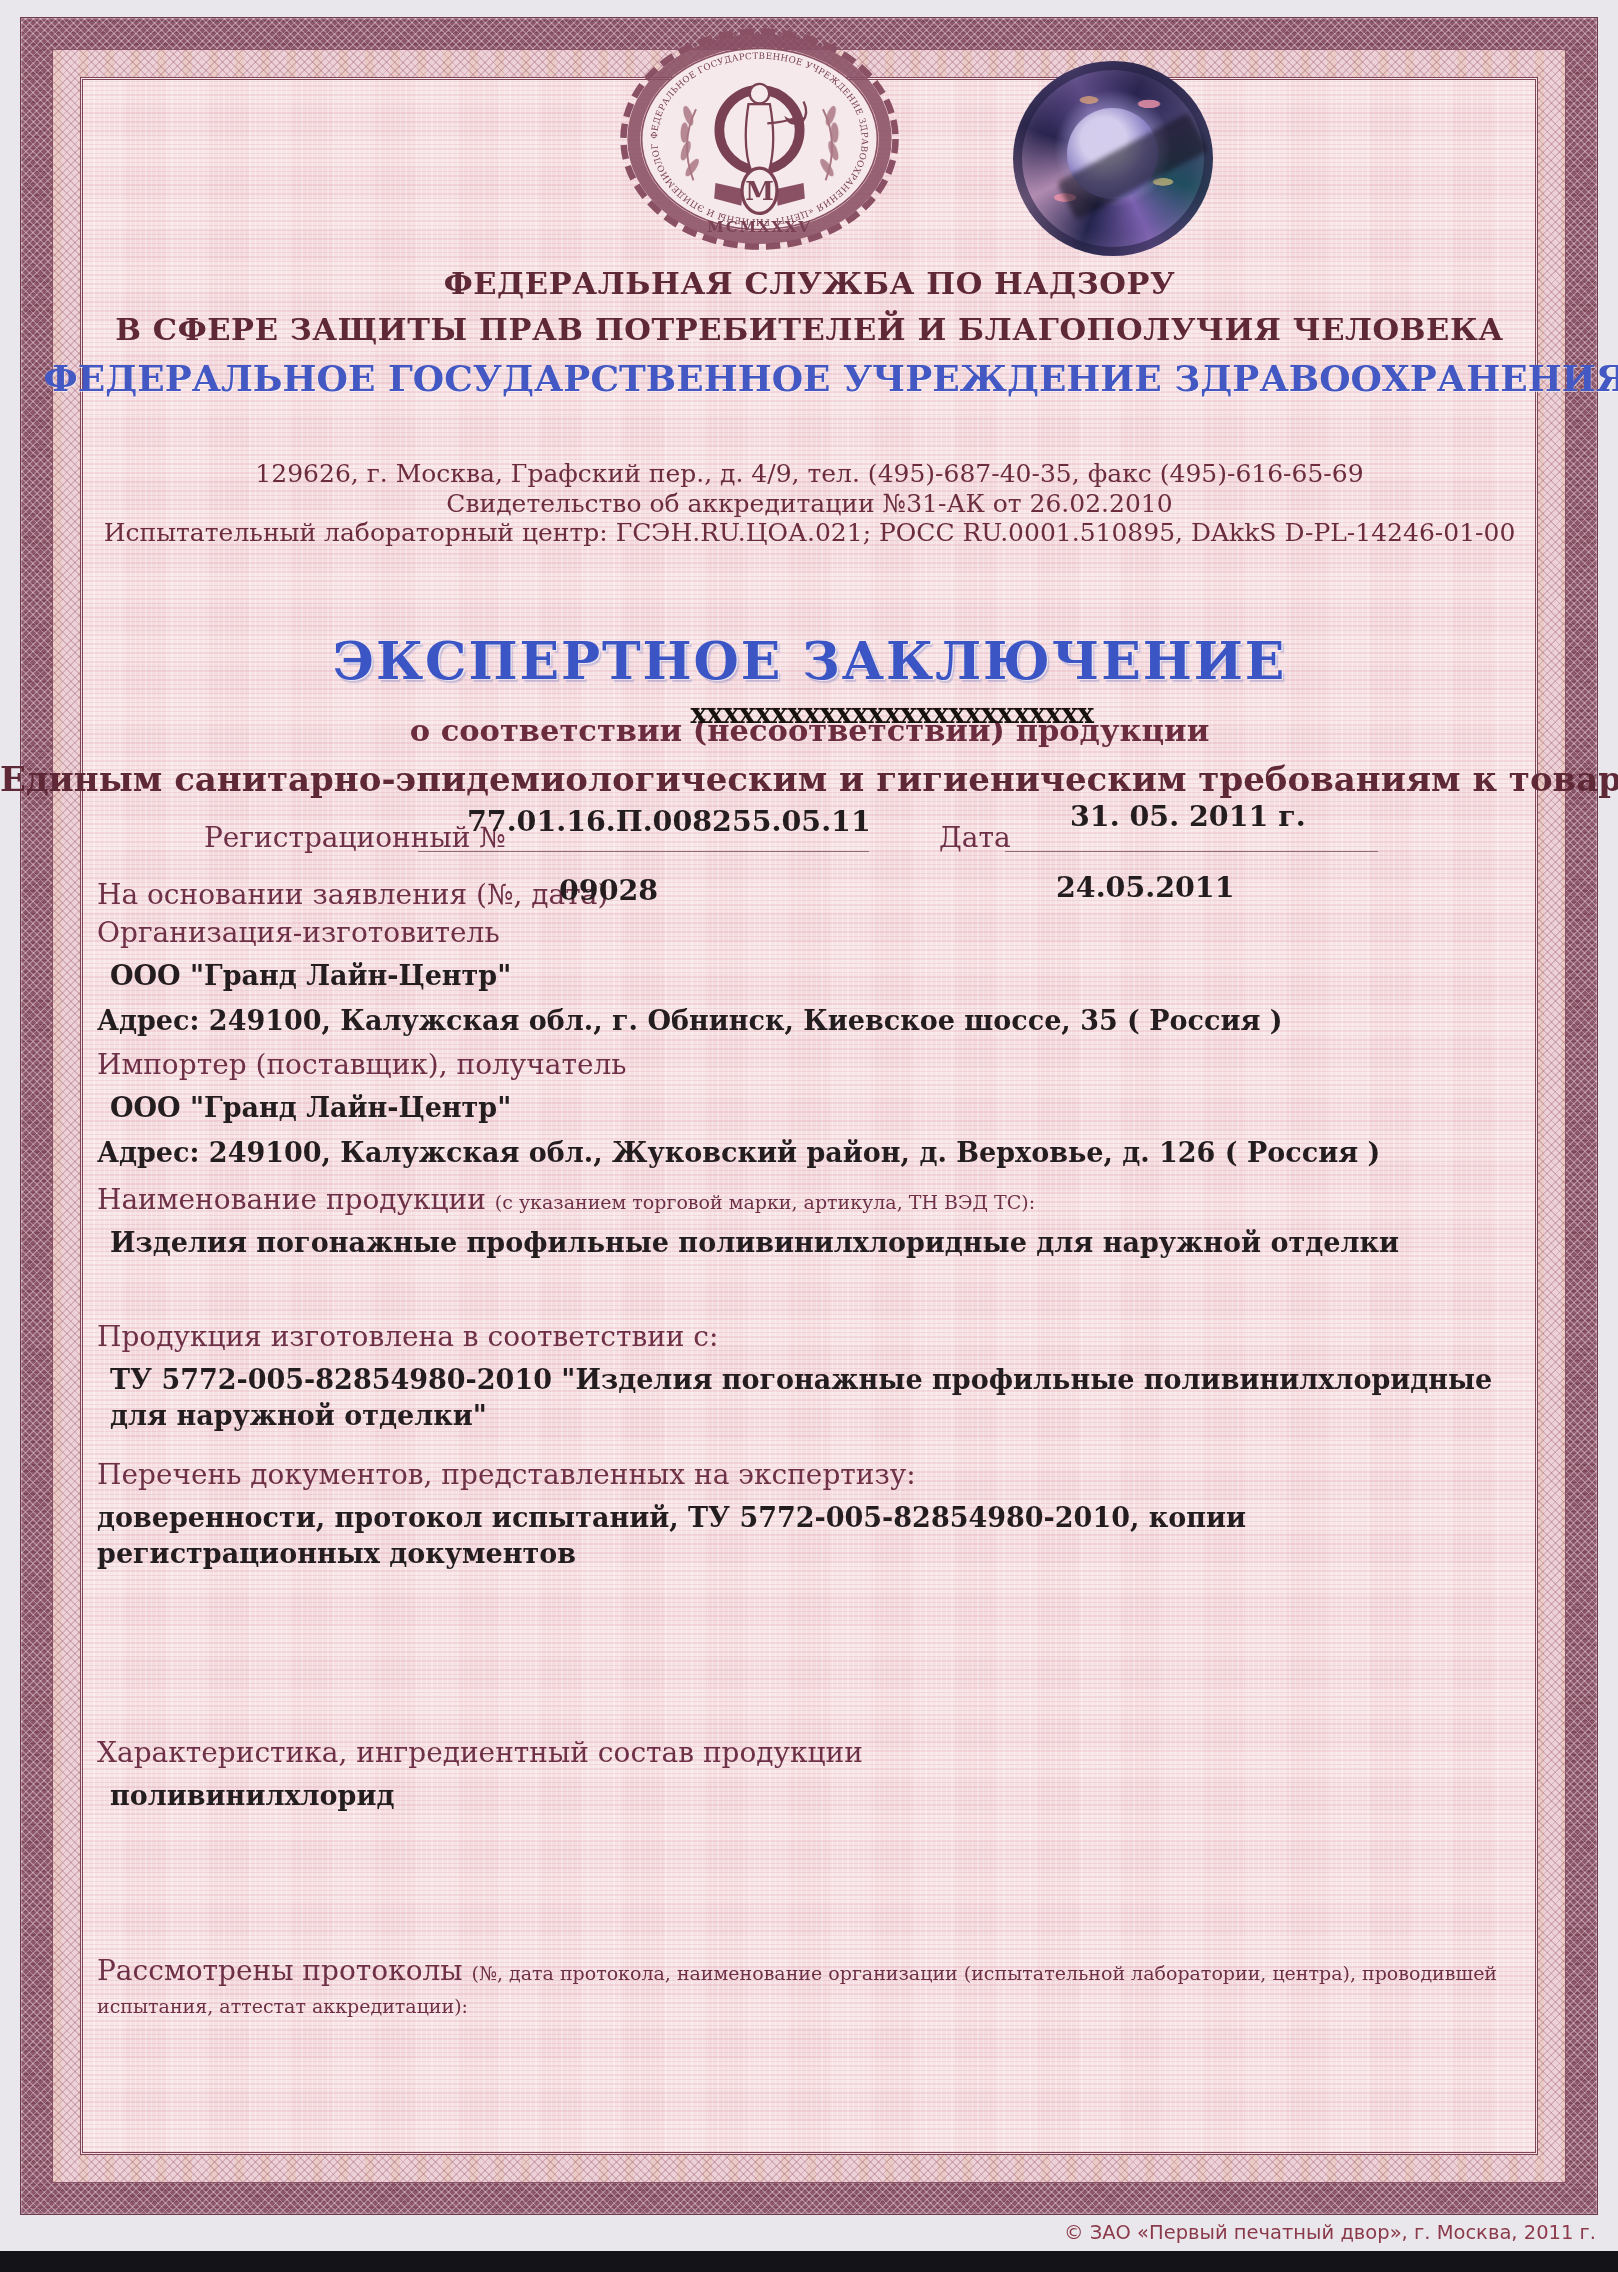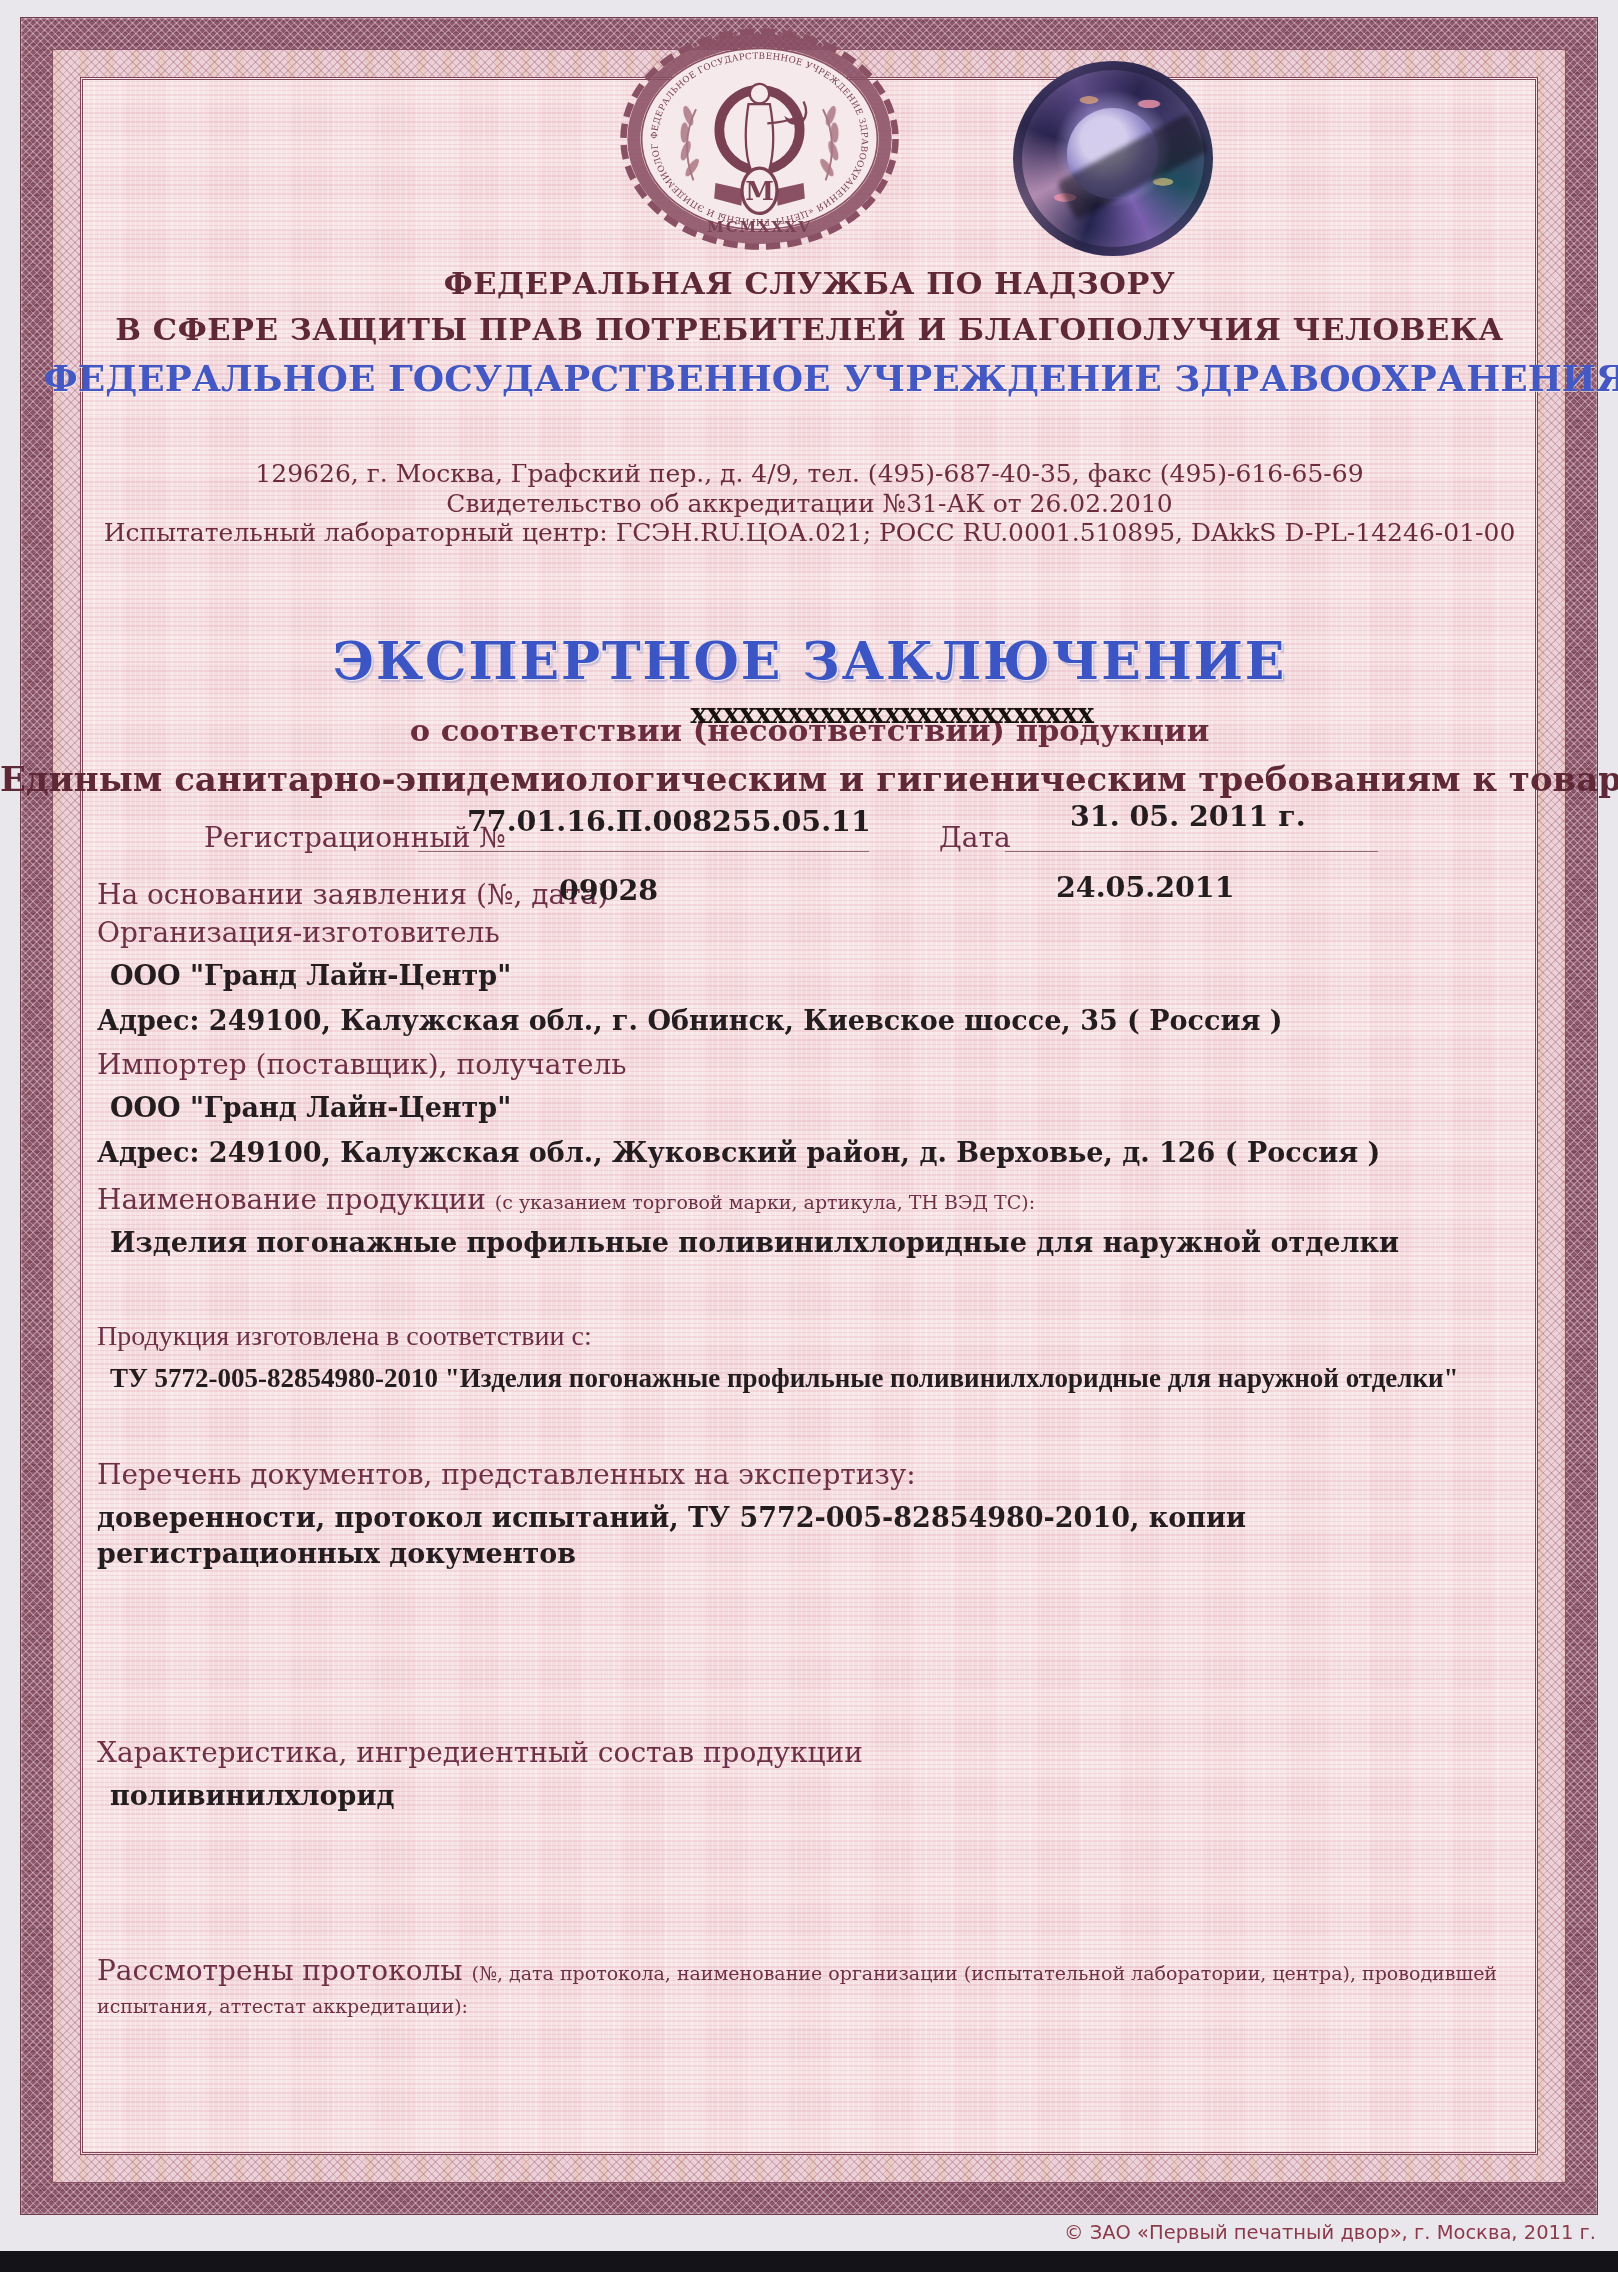--- a/index.html
+++ b/index.html
@@ -175,21 +175,21 @@
         <div class="sec-label">Импортер (поставщик), получатель</div>
         <div class="sec-line">ООО "Гранд Лайн-Центр"</div>
         <div class="sec-line" style="padding-left:0;">Адрес: 249100, Калужская обл., Жуковский район, д. Верховье, д. 126 ( Россия )</div>
       </div>
 
       <div class="sec" style="top:1183px;">
         <div class="sec-label"><span>Наименование продукции</span> <span class="sec-note">(с указанием торговой марки, артикула, ТН ВЭД ТС):</span></div>
         <div class="sec-line">Изделия погонажные профильные поливинилхлоридные для наружной отделки</div>
       </div>
 
-      <div class="sec" style="top:1320px;font-family:Liberation Serif, serif;">
+      <div class="sec" style="top:1320px;">
         <div class="sec-label">Продукция изготовлена в соответствии с:</div>
         <div class="sec-line">ТУ 5772-005-82854980-2010 "Изделия погонажные профильные поливинилхлоридные для наружной отделки"</div>
       </div>
 
       <div class="sec" style="top:1458px;">
         <div class="sec-label">Перечень документов, представленных на экспертизу:</div>
         <div class="sec-line" style="padding-left:0;">доверенности, протокол испытаний, ТУ 5772-005-82854980-2010, копии регистрационных документов</div>
       </div>
 
       <div class="sec" style="top:1736px;">

